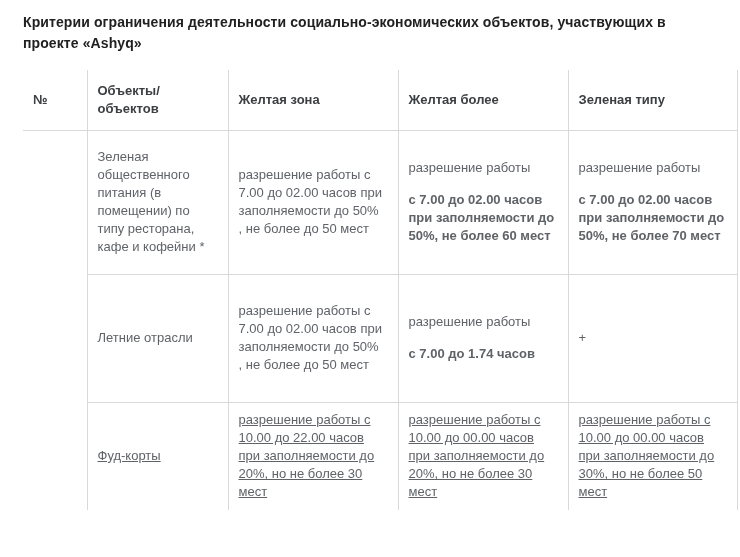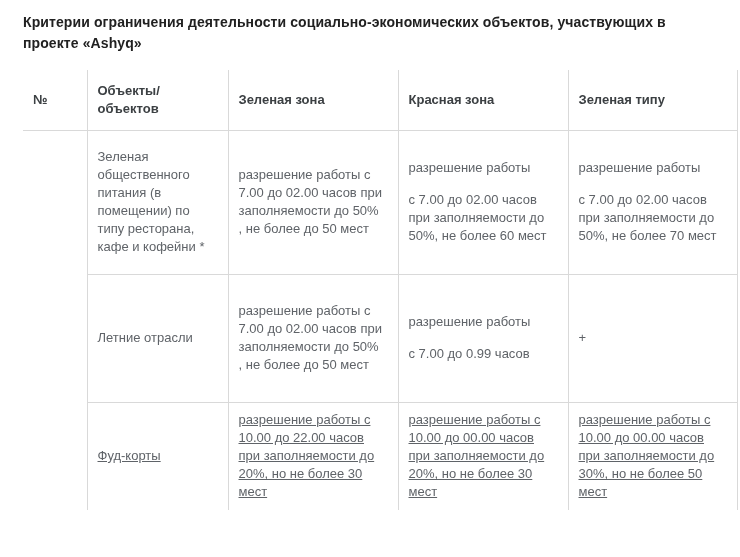--- a/index.html
+++ b/index.html
@@ -52,43 +52,43 @@
   tbody tr.r1 td { height: 144px; }
   tbody tr.r2 td { height: 128px; }
   tbody tr.r3 td { height: 108px; text-decoration: underline; }
   tbody tr.r2 td, tbody tr.r3 td {
     border-top: 1px solid #d9d9d9;
   }
   td.num-cell {
     border-top: none;
   }
   .cell p { margin: 0; }
-  .cell p + p { margin-top: 14px; }
+  .cell p + p { margin-top: 14px; font-weight: bold; }
 </style>
 </head>
 <body>
 
 <div class="page">
 
   <p class="page-title">Критерии ограничения деятельности социально-экономических объектов, участвующих в проекте «Ashyq»</p>
 
   <table class="zones">
     <colgroup>
       <col style="width:64px">
       <col style="width:141px">
       <col style="width:170px">
       <col style="width:170px">
       <col style="width:169px">
     </colgroup>
     <thead>
       <tr>
         <th>№</th>
         <th>Объекты/объектов</th>
-        <th>Зеленая зона</th>
-        <th>Красная зона</th>
+        <th>Желтая зона</th>
+        <th>Желтая более</th>
         <th>Зеленая типу</th>
       </tr>
     </thead>
     <tbody>
       <tr class="r1">
         <td class="num-cell" rowspan="3"></td>
         <td class="cell">
           <p>Зеленая общественного питания (в помещении) по типу ресторана, кафе и кофейни *</p>
         </td>
         <td class="cell">
@@ -105,21 +105,21 @@
       </tr>
       <tr class="r2">
         <td class="cell">
           <p>Летние отрасли</p>
         </td>
         <td class="cell">
           <p>разрешение работы с 7.00 до 02.00 часов при заполняемости до 50% , не более до 50 мест</p>
         </td>
         <td class="cell">
           <p>разрешение работы</p>
-          <p>с 7.00 до 0.99 часов</p>
+          <p>с 7.00 до 1.74 часов</p>
         </td>
         <td class="cell">
           <p>+</p>
         </td>
       </tr>
       <tr class="r3">
         <td class="cell">
           <p>Фуд-корты</p>
         </td>
         <td class="cell">

